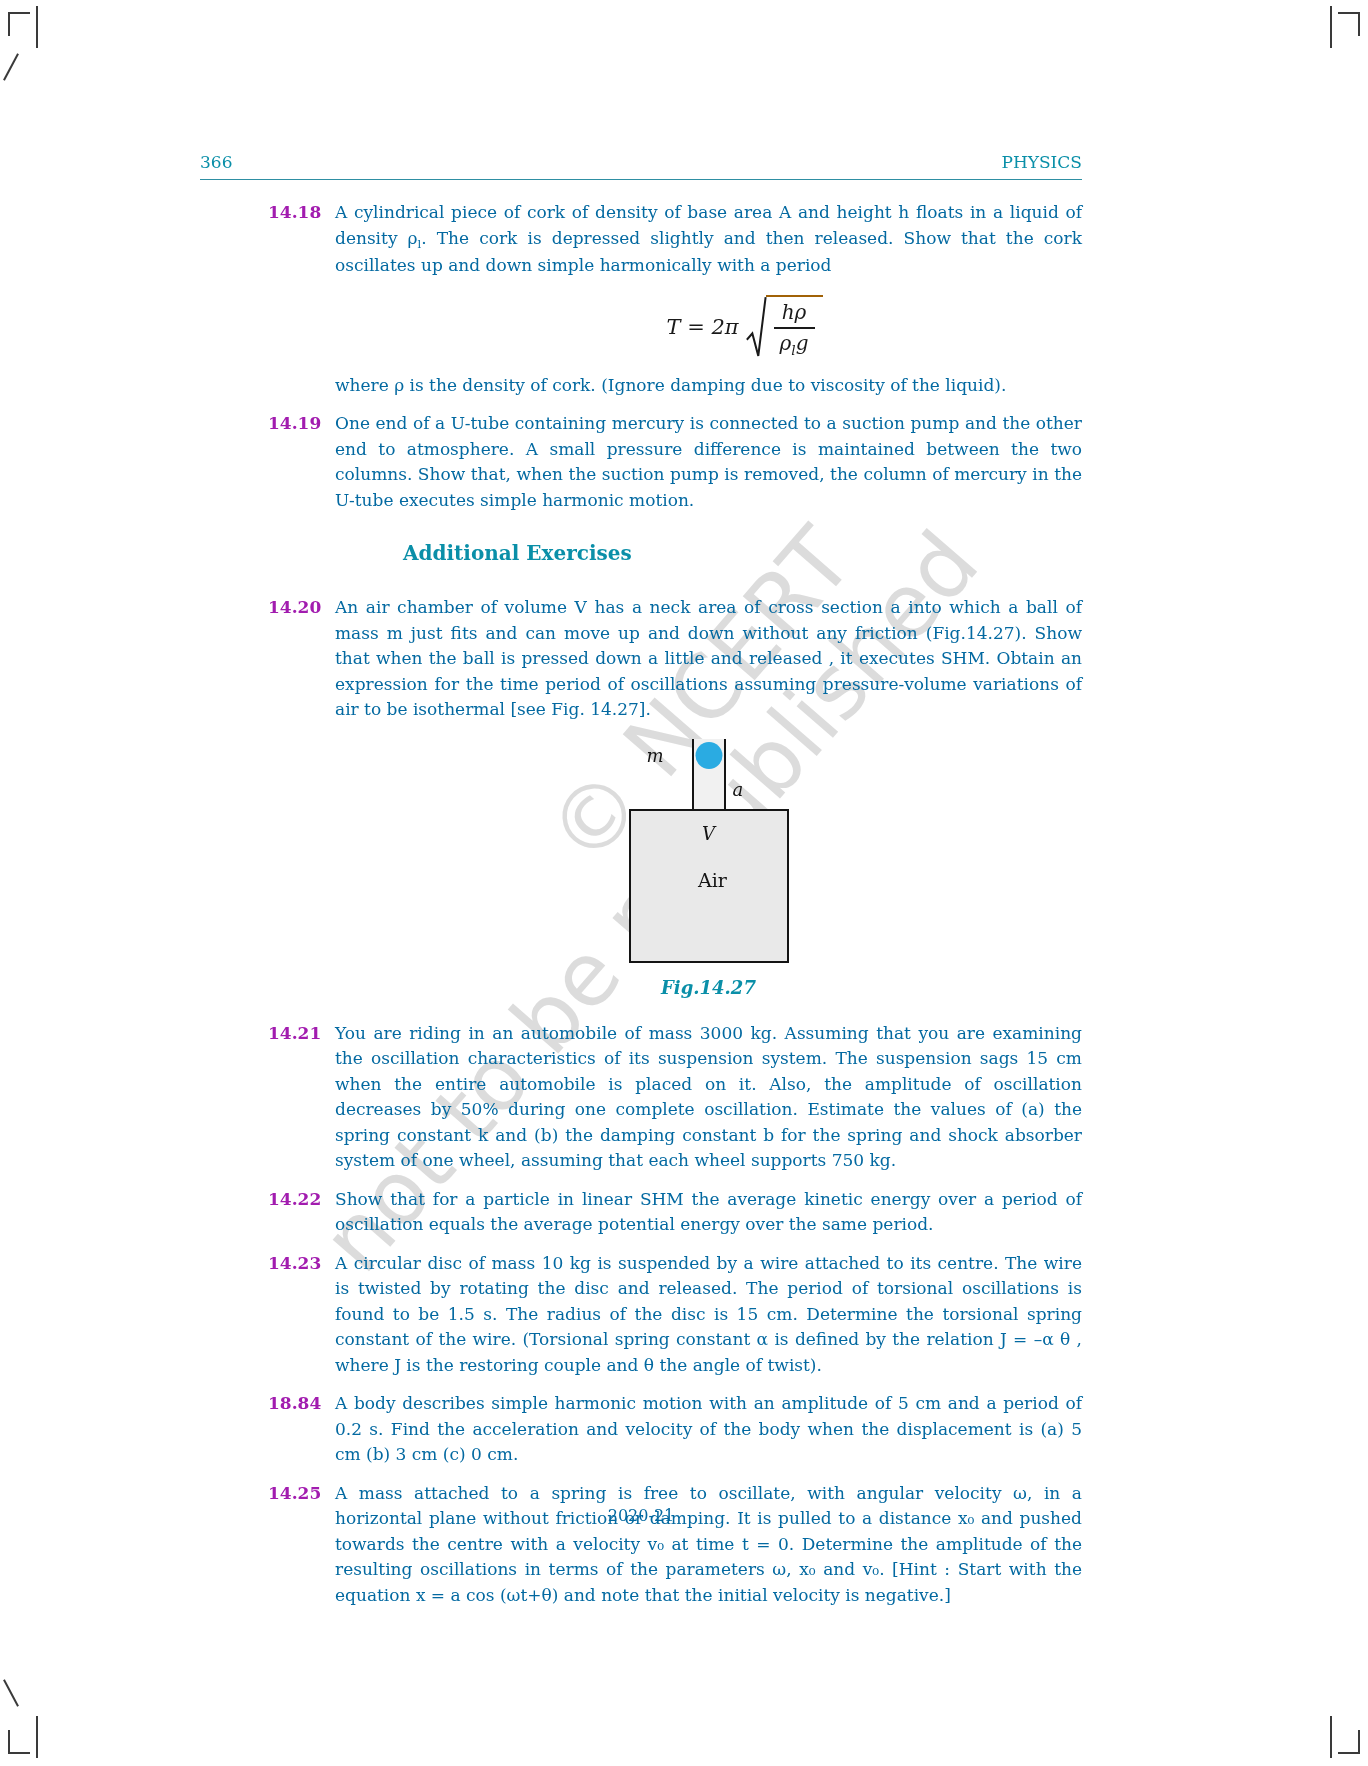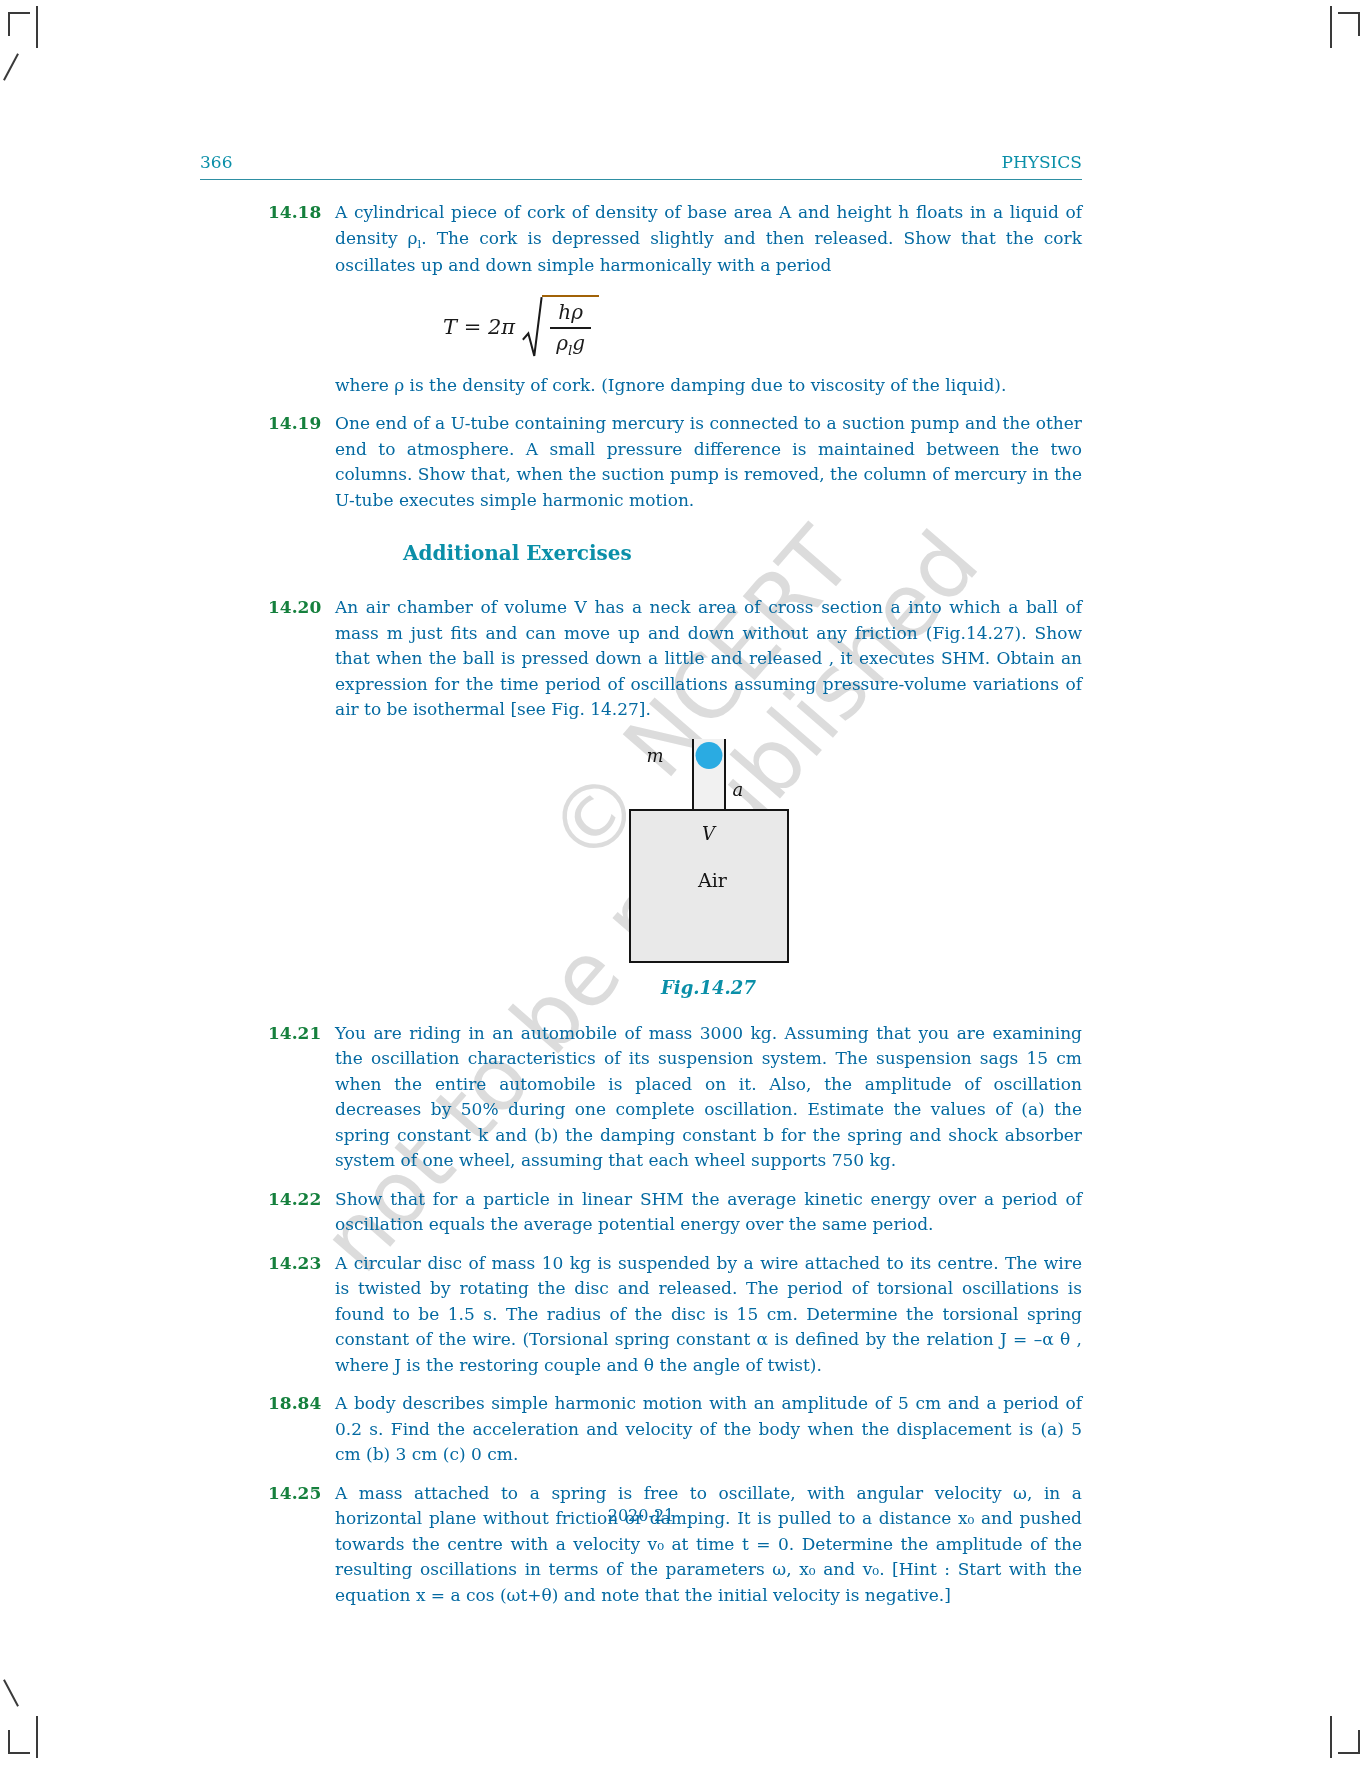--- a/index.html
+++ b/index.html
@@ -32,32 +32,32 @@
     position:absolute;left:200px;top:152px;width:882px;z-index:1;
   }
   .page-header{
     display:flex;justify-content:space-between;align-items:flex-end;
     padding-bottom:7px;border-bottom:1.6px solid #2e8fa3;
     font-size:17px;color:#0a8fa8;
   }
   .exercises{margin-left:68px;margin-top:20px;}
   .exercise{display:flex;margin-bottom:13px;}
   .ex-num{
-    flex:0 0 67px;font-weight:bold;color:#15803d;font-size:17px;line-height:1.5;
+    flex:0 0 67px;font-weight:bold;color:#a21caf;font-size:17px;line-height:1.5;
   }
   .ex-body{flex:1;min-width:0;}
   .ex-text{
     margin:0;font-size:17px;line-height:1.5;text-align:justify;color:#0369a1;
   }
   .subsc{font-size:0.68em;}
   
   .formula{
     display:flex;align-items:center;
-    margin:16px 0 14px 108px;
-    font-size:21px;font-style:italic;color:#1a1a1a;
+    margin:16px 0 14px 72px;
+    font-size:21px;font-style:italic;color:#1a1a1a;justify-content:center;
   }
   .f-lhs{margin-right:6px;}
   .sqrt{display:inline-flex;align-items:stretch;}
   .surd{width:22px;height:auto;display:block;}
   .radicand{
     display:inline-flex;flex-direction:column;align-items:center;
     border-top:2px solid #a16207;margin-left:-1px;padding:3px 8px 0 8px;
   }
   .frac{display:inline-flex;flex-direction:column;align-items:center;}
   .fnum,.fden{font-size:20px;padding:0 6px;text-align:center;line-height:1.25;}

